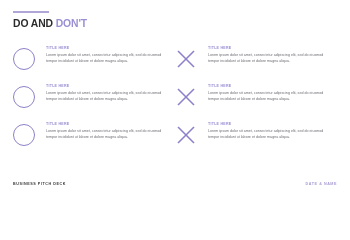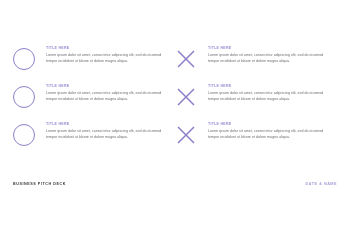--- a/index.html
+++ b/index.html
@@ -131,20 +131,24 @@
     font-weight: bold;
     letter-spacing: 0.55px;
     white-space: nowrap;
   }
 </style>
 </head>
 <body>
 
 <div class="slide">
 
+  <div class="header">
+    <div class="title-rule"></div>
+    <div class="title"><span class="do">DO AND </span><span class="dont">DON'T</span></div>
+  </div>
 
   <div class="grid">
 
     <div class="item">
       <div class="icon-wrap">
         <div class="icon-circle"></div>
       </div>
       <div class="item-body">
         <div class="item-title">TITLE HERE</div>
         <div class="item-text">Lorem ipsum dolor sit amet, consectetur adipiscing elit, sed do eiusmod tempor incididunt ut labore et dolore magna aliqua.</div>

